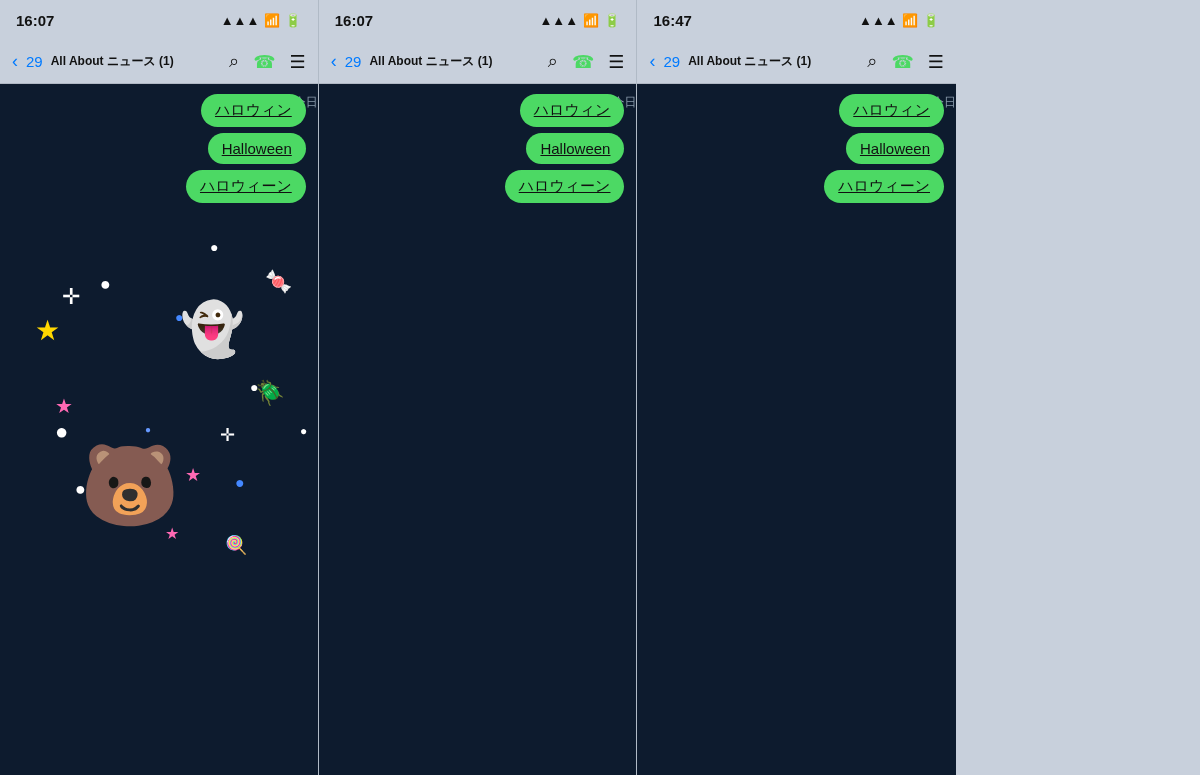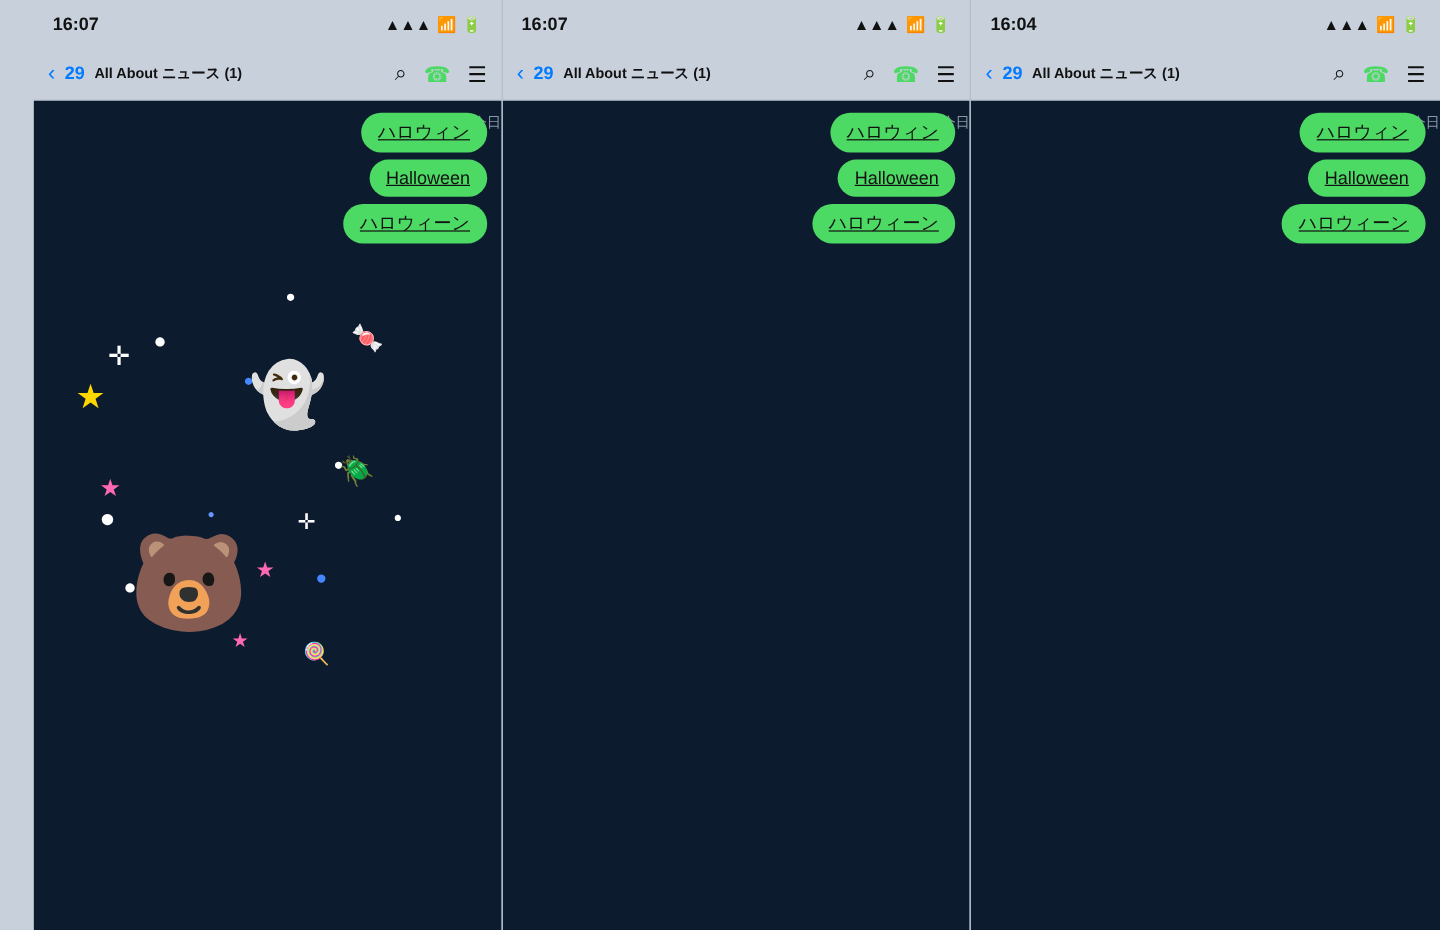--- a/index.html
+++ b/index.html
@@ -8,23 +8,22 @@
       height: 775px;
       font-family: -apple-system, 'Helvetica Neue', sans-serif;
       background: #c8d0dc;
       display: flex;
       flex-direction: column;
       overflow: hidden;
     }
 
     .phones-container {
       display: flex;
-      width: 1200px;
+      width: 956px;
       height: 775px;
-      padding-left: 28px;
     }
 
     .phone {
       width: 400px;
       height: 775px;
       display: flex;
       flex-direction: column;
       border-right: 1px solid #b0bac6;
       overflow: hidden;
     }
@@ -64,21 +63,21 @@
       flex-shrink: 0;
       border-bottom: 1px solid #b0b8c4;
     }
     .nav-back-chevron {
       font-size: 18px;
       color: #007aff;
     }
     .nav-badge {
       color: #007aff;
       font-size: 15px;
-      font-weight: 700;
+      font-weight: 400;
     }
     .nav-title {
       flex: 1;
       font-size: 12px;
       font-weight: 600;
       color: #111;
       white-space: nowrap;
     }
     .nav-icons {
       display: flex;
@@ -235,21 +234,21 @@
         <div class="bubble">ハロウィン</div>
         <div class="bubble">Halloween</div>
         <div class="bubble">ハロウィーン</div>
       </div>
 
     </div>
   </div>
 
   <div class="phone">
     <div class="status-bar">
-      <span class="status-time">16:04</span>
+      <span class="status-time">16:47</span>
       <div class="status-icons">
         <span>▲▲▲</span>
         <span>📶</span>
         <span>🔋</span>
       </div>
     </div>
     <div class="nav-bar">
       <span class="nav-back-chevron">‹</span>
       <span class="nav-badge">29</span>
       <span class="nav-title">All About ニュース (1)</span>

